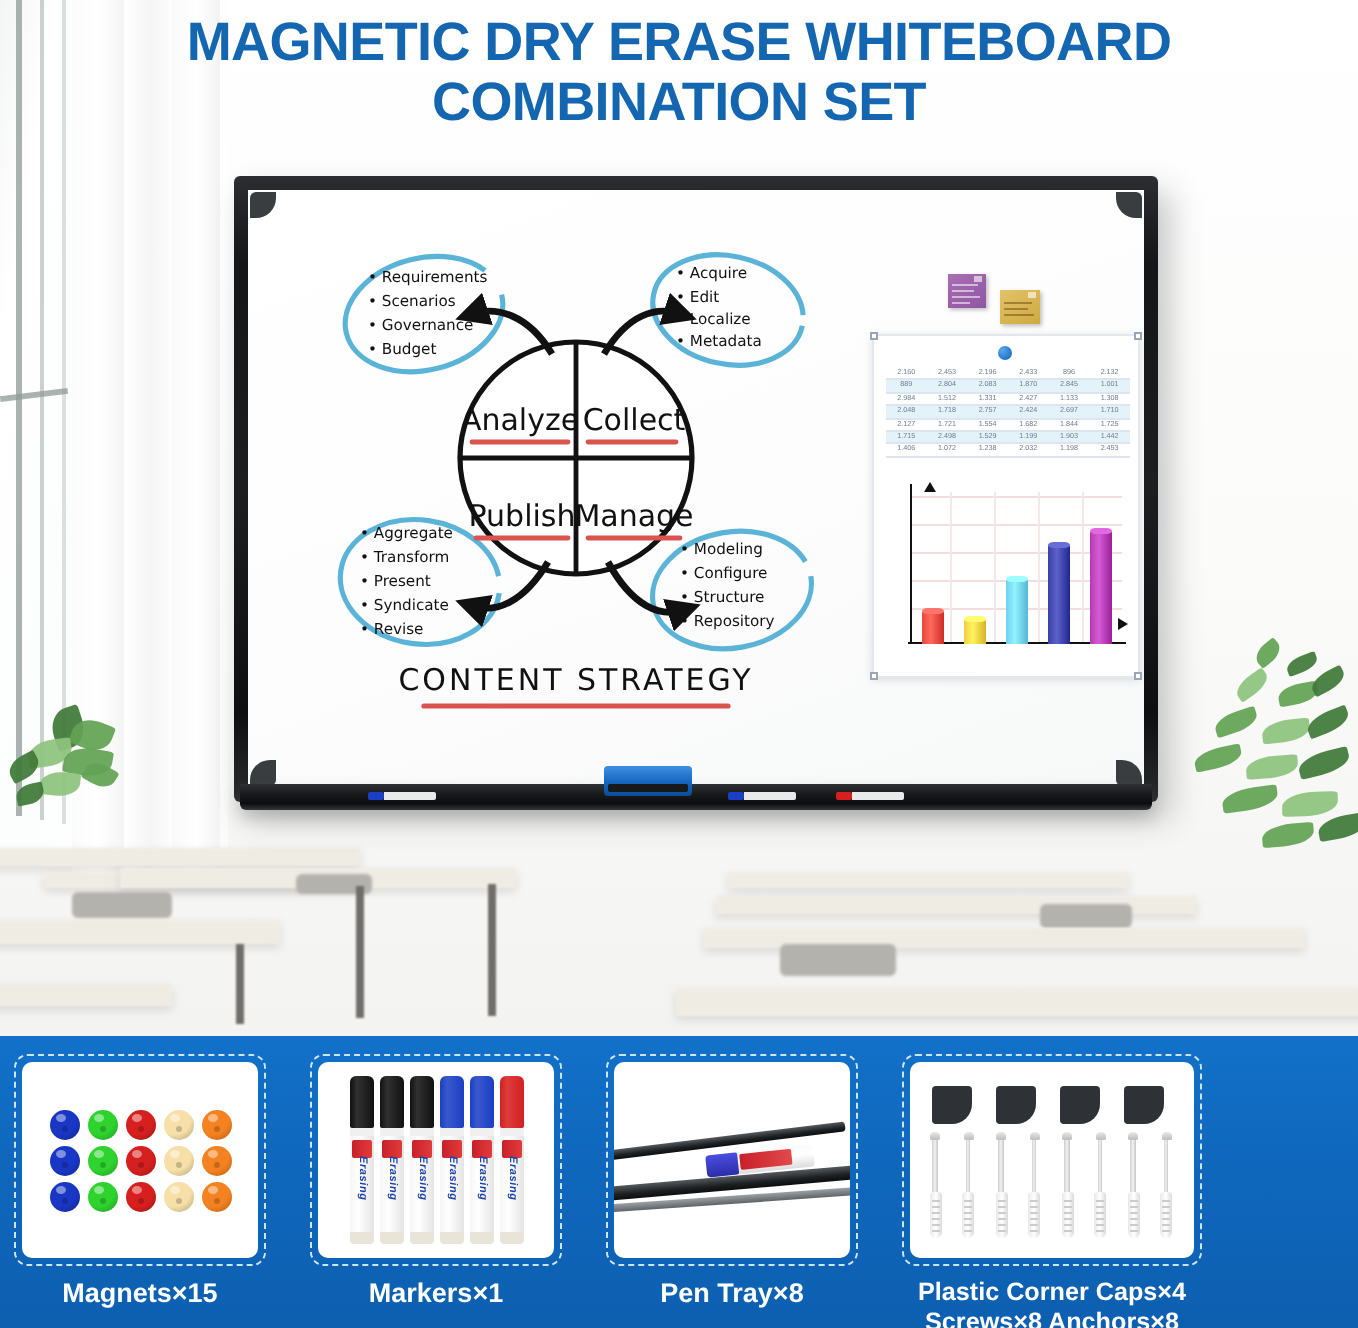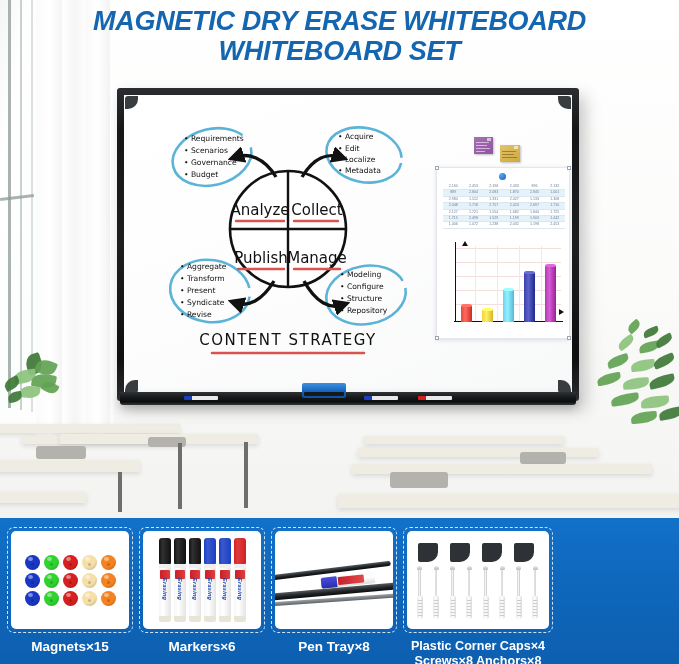--- a/index.html
+++ b/index.html
@@ -7,21 +7,21 @@
   body {
     font-family: "Liberation Sans", sans-serif;
     background: #ffffff;
     overflow: hidden;
     position: relative;
   }
 
   
   #title-block {
     position: absolute; left: 0; top: 0; width: 679px; height: 72px;
-    text-align: center; z-index: 40; padding-top: 6px; font-style: italic;
+    text-align: center; z-index: 40; padding-top: 6px;
   }
   #title-block .tline {
     color: #1566b0; font-weight: bold; font-size: 27px;
     letter-spacing: -0.3px; line-height: 30px; white-space: nowrap;
   }
   #title-block .tline.l2 { font-size: 27px; }
 
   
   #scene {
     position: absolute; left: 0; top: 0; width: 679px; height: 518px;
@@ -179,21 +179,21 @@
   }
   .arrow-right {
     position:absolute; right:-1px; bottom:7px; width:0; height:0;
     border-top:3px solid transparent; border-bottom:3px solid transparent; border-left:5px solid #111;
   }
 
   
   #accessories {
     position:absolute; left:0; top:518px; width:679px; height:146px; z-index:45;
     background: linear-gradient(180deg,#1271c9 0%,#0f68bd 40%,#0d5fb0 100%);
-    display:flex; align-items:flex-start; padding: 9px 7px 0 7px; gap:6px;
+    display:flex; align-items:flex-start; padding: 9px 7px 0 7px; gap:22px;
   }
   .acc-item { display:flex; flex-direction:column; align-items:center; }
   .acc-box {
     border: 1.6px dashed #cfe4f7; border-radius:7px; padding:3px;
   }
   .acc-inner {
     background:#ffffff; border-radius:5px;
     display:flex; align-items:center; justify-content:center;
     overflow:hidden;
   }
@@ -354,21 +354,21 @@
   <div class="desk" style="left:364px;top:436px;width:200px;height:8px;"></div>
   <div class="desk" style="left:358px;top:448px;width:240px;height:9px;"></div>
   <div class="chairback" style="left:520px;top:452px;width:46px;height:12px;"></div>
   <div class="desk" style="left:352px;top:464px;width:300px;height:10px;"></div>
   <div class="chairback" style="left:390px;top:472px;width:58px;height:16px;"></div>
   <div class="desk" style="left:338px;top:494px;width:350px;height:14px;"></div>
 </div>
 
 <div id="title-block">
   <div class="tline">MAGNETIC DRY ERASE WHITEBOARD</div>
-  <div class="tline l2">WHITEBOARD SET</div>
+  <div class="tline l2">COMBINATION SET</div>
 </div>
 
 <div id="whiteboard">
   <div id="wb-surface">
     <div class="corner-cap tl"></div>
     <div class="corner-cap tr"></div>
     <div class="corner-cap bl"></div>
     <div class="corner-cap br"></div>
 
     <div id="diagram">
@@ -685,21 +685,21 @@
               <div class="mcollar"></div>
               <div class="mbody">
                 <div class="mlabel"></div>
                 <div class="mbrand">Erasing</div>
               </div>
               <div class="mtip"></div>
             </div>
           </div>
       </div>
     </div>
-    <div class="acc-label">Markers×6</div>
+    <div class="acc-label">Markers×1</div>
   </div>
 
 
   <div class="acc-item">
     <div class="acc-box">
       <div class="acc-inner" style="width:118px;height:98px;">
         <div id="pentray-art">
           <div class="tray-bar" style="left:-4px;top:24px;width:120px;transform:rotate(-7deg);"></div>
           <div class="tray-bar" style="left:-4px;top:44px;width:126px;transform:rotate(-5deg);height:7px;"></div>
           <div class="tray-bar" style="left:-6px;top:54px;width:128px;transform:rotate(-4deg);height:4px;background:linear-gradient(180deg,#9aa0a4,#5d6366);"></div>

